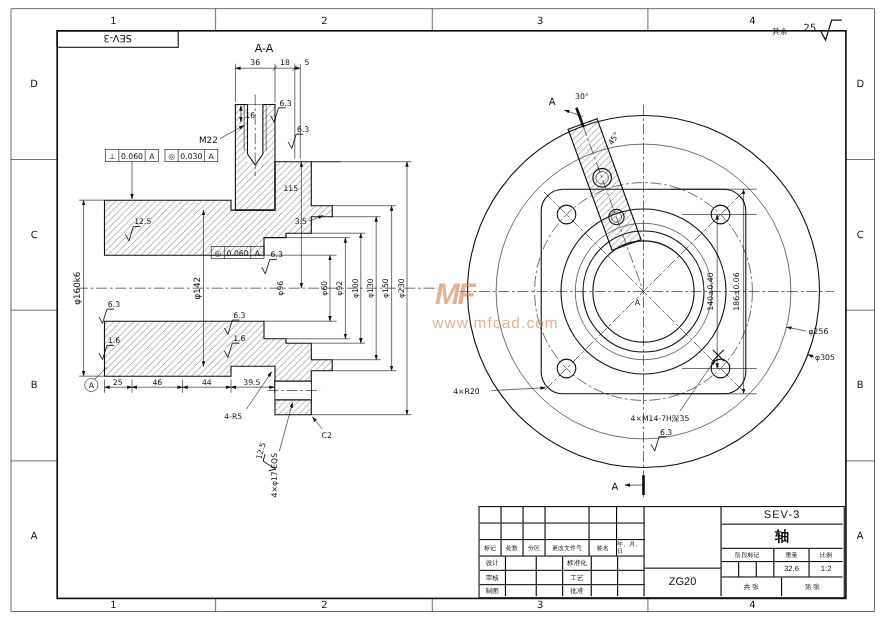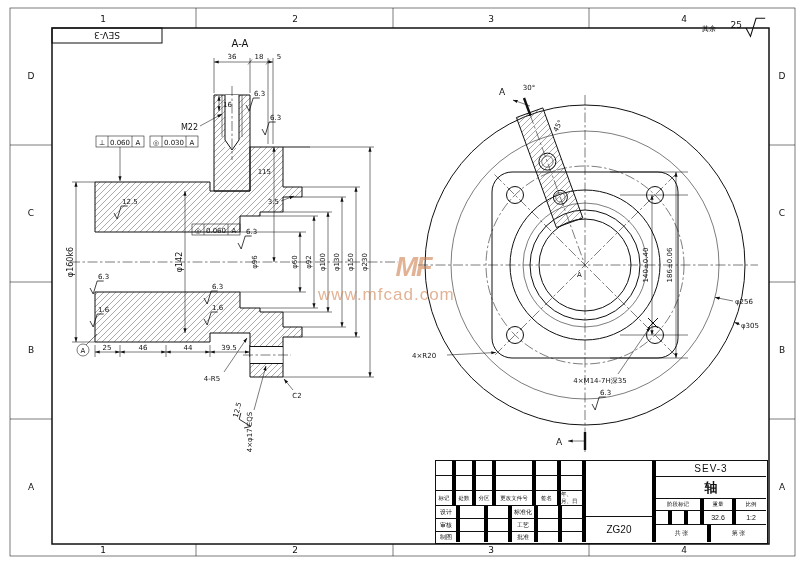--- a/index.html
+++ b/index.html
@@ -9,32 +9,32 @@
   .tm{text-anchor:middle}.te{text-anchor:end}
   .ln{stroke:#111;stroke-width:1;fill:none}
   .lw{stroke:#111;stroke-width:1.5;fill:none}
   .tn{stroke:#111;stroke-width:.55;fill:none}
   .cl{stroke:#111;stroke-width:.55;fill:none;stroke-dasharray:10 2.5 2.5 2.5}
   .dm{stroke:#111;stroke-width:.55;fill:none;marker-start:url(#arr);marker-end:url(#arr)}
   .dme{stroke:#111;stroke-width:.55;fill:none;marker-end:url(#arr)}
   .hp{fill:url(#hatch);stroke:#111;stroke-width:1}
   .thk{stroke:#111;stroke-width:2.4;fill:none}
   
-  #wm{position:absolute;left:318px;top:252px;width:190px;text-align:left;
+  #wm{position:absolute;left:318px;top:252px;width:190px;text-align:right;
       color:#d0804e;opacity:.6;z-index:3;pointer-events:none;}
   #wm .row{display:flex;align-items:center;justify-content:center;gap:6px;}
   #wm .logo{font-size:27px;font-weight:bold;font-style:italic;letter-spacing:-2px;}
   #wm .brand{font-size:21px;font-weight:bold;letter-spacing:2px;}
-  #wm .url{font-size:17px;letter-spacing:1px;margin-top:2px;}
+  #wm .url{font-size:14px;letter-spacing:1px;margin-top:2px;}
   
   #tb{position:absolute;left:435px;top:460px;width:333px;height:84px;border:1.5px solid #111;
       box-sizing:border-box;z-index:2;background:transparent;}
   #tb .c{position:absolute;box-sizing:border-box;display:flex;align-items:center;
          justify-content:center;color:#111;overflow:hidden;}
-  #tb .br{border-right:4px solid #000000}
+  #tb .br{border-right:1px solid #000000}
   #tb .bb{border-bottom:1px solid #111}
   #tb .f5{font-size:5.5px}#tb .f6{font-size:6px}#tb .f7{font-size:7px}
   #tb .f10{font-size:10px}#tb .f13{font-size:13px;font-weight:bold}
 </style>
 </head>
 <body>
 
 <div id="page">
 
 <svg width="804" height="565" viewBox="0 0 804 565" style="position:absolute;left:0;top:0;z-index:1">

